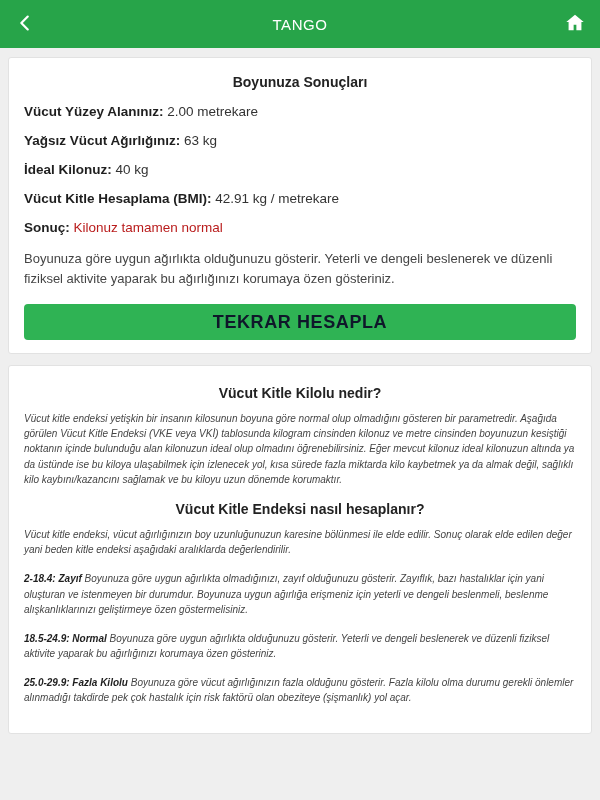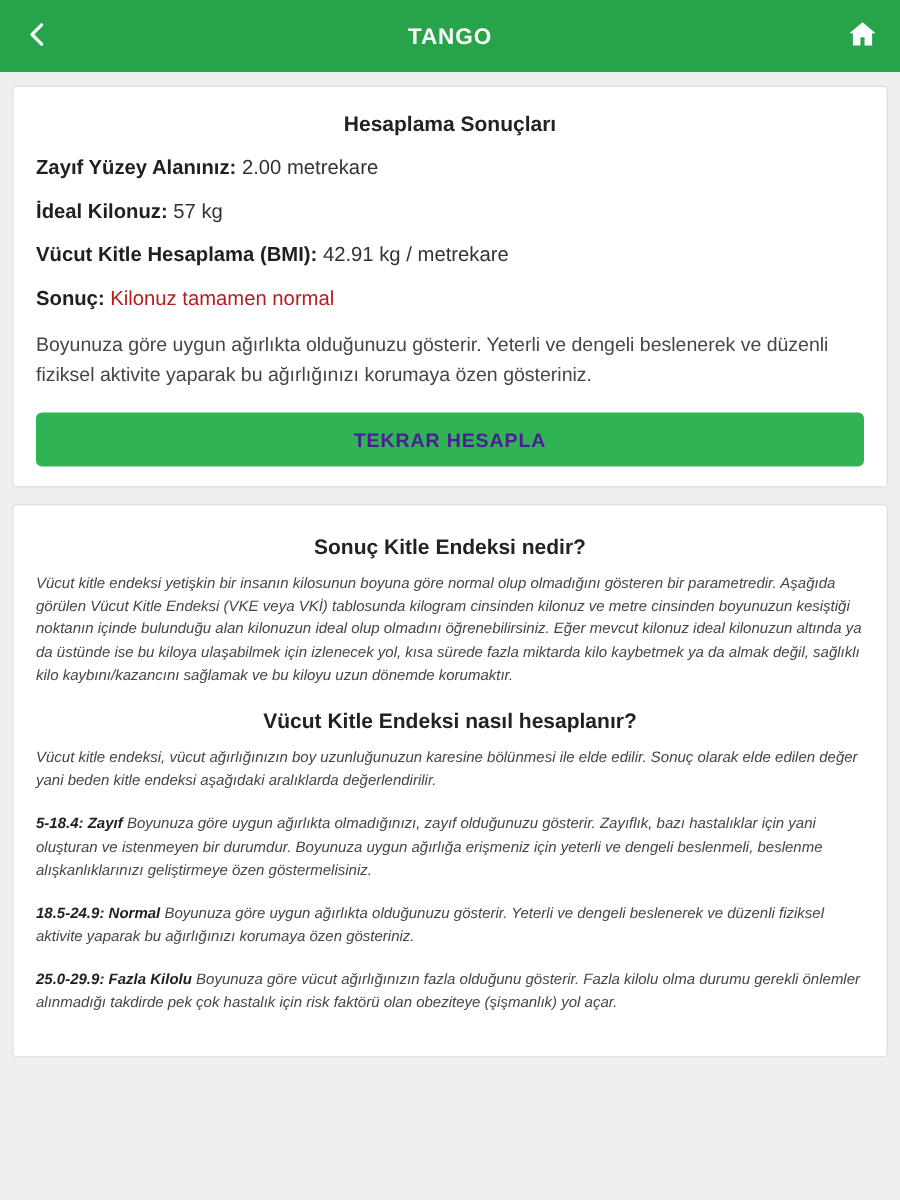--- a/index.html
+++ b/index.html
@@ -19,21 +19,21 @@
     display: flex;
     align-items: center;
     justify-content: space-between;
     padding: 0 10px;
   }
   .topbar .title {
     position: absolute;
     left: 0; right: 0;
     text-align: center;
     color: #ffffff;
-    font-weight: bold;
+    font-weight: normal;
     font-size: 15px;
     letter-spacing: 0.6px;
     pointer-events: none;
   }
   .icon-btn {
     background: transparent;
     border: none;
     padding: 4px;
     cursor: pointer;
     z-index: 2;
@@ -67,25 +67,25 @@
     font-size: 13px;
     color: #454545;
     line-height: 1.5;
     margin: 0 0 16px;
   }
   .recalc-btn {
     display: block;
     width: 100%;
     height: 36px;
     background: #2fb354;
-    color: #4c1d95;
+    color: #0f172a;
     border: none;
     border-radius: 4px;
     font-family: inherit;
-    font-size: 13px;
+    font-size: 18px;
     font-weight: bold;
     letter-spacing: 0.6px;
     cursor: pointer;
   }
   .info h2 { margin: 6px 0 10px; }
   .info p {
     font-size: 10px;
     color: #454545;
     line-height: 1.52;
     margin: 0 0 14px;
@@ -112,54 +112,58 @@
         <svg width="22" height="22" viewBox="0 0 24 24" fill="#ffffff">
           <path d="M12 3 L2.5 11 h2.5 v9 h5.5 v-6 h3 v6 h5.5 v-9 h2.5 Z"></path>
         </svg>
       </span>
     </button>
   </header>
 
   <main class="content">
 
     <section class="card">
-      <h2>Hesaplama Sonuçları</h2>
+      <h2>Boyunuza Sonuçları</h2>
 
       <p class="row">
-        <b>Zayıf Yüzey Alanınız:</b>
+        <b>Vücut Yüzey Alanınız:</b>
         <span>2.00 metrekare</span>
       </p>
       <p class="row">
+        <b>Yağsız Vücut Ağırlığınız:</b>
+        <span>63 kg</span>
+      </p>
+      <p class="row">
         <b>İdeal Kilonuz:</b>
-        <span>57 kg</span>
+        <span>40 kg</span>
       </p>
       <p class="row">
         <b>Vücut Kitle Hesaplama (BMI):</b>
         <span>42.91 kg / metrekare</span>
       </p>
 
       <p class="row">
         <b>Sonuç:</b>
         <span class="green-val">Kilonuz tamamen normal</span>
       </p>
 
       <p class="note">Boyunuza göre uygun ağırlıkta olduğunuzu gösterir. Yeterli ve dengeli beslenerek ve düzenli fiziksel aktivite yaparak bu ağırlığınızı korumaya özen gösteriniz.</p>
 
       <button class="recalc-btn">TEKRAR HESAPLA</button>
     </section>
 
     <section class="card info">
-      <h2>Sonuç Kitle Endeksi nedir?</h2>
+      <h2>Vücut Kitle Kilolu nedir?</h2>
       <p>Vücut kitle endeksi yetişkin bir insanın kilosunun boyuna göre normal olup olmadığını gösteren bir parametredir. Aşağıda görülen Vücut Kitle Endeksi (VKE veya VKİ) tablosunda kilogram cinsinden kilonuz ve metre cinsinden boyunuzun kesiştiği noktanın içinde bulunduğu alan kilonuzun ideal olup olmadını öğrenebilirsiniz. Eğer mevcut kilonuz ideal kilonuzun altında ya da üstünde ise bu kiloya ulaşabilmek için izlenecek yol, kısa sürede fazla miktarda kilo kaybetmek ya da almak değil, sağlıklı kilo kaybını/kazancını sağlamak ve bu kiloyu uzun dönemde korumaktır.</p>
 
       <h2>Vücut Kitle Endeksi nasıl hesaplanır?</h2>
       <p>Vücut kitle endeksi, vücut ağırlığınızın boy uzunluğunuzun karesine bölünmesi ile elde edilir. Sonuç olarak elde edilen değer yani beden kitle endeksi aşağıdaki aralıklarda değerlendirilir.</p>
 
       <p>
-        <b>5-18.4: Zayıf</b>
+        <b>2-18.4: Zayıf</b>
         <span>Boyunuza göre uygun ağırlıkta olmadığınızı, zayıf olduğunuzu gösterir. Zayıflık, bazı hastalıklar için yani oluşturan ve istenmeyen bir durumdur. Boyunuza uygun ağırlığa erişmeniz için yeterli ve dengeli beslenmeli, beslenme alışkanlıklarınızı geliştirmeye özen göstermelisiniz.</span>
       </p>
       <p>
         <b>18.5-24.9: Normal</b>
         <span>Boyunuza göre uygun ağırlıkta olduğunuzu gösterir. Yeterli ve dengeli beslenerek ve düzenli fiziksel aktivite yaparak bu ağırlığınızı korumaya özen gösteriniz.</span>
       </p>
       <p>
         <b>25.0-29.9: Fazla Kilolu</b>
         <span>Boyunuza göre vücut ağırlığınızın fazla olduğunu gösterir. Fazla kilolu olma durumu gerekli önlemler alınmadığı takdirde pek çok hastalık için risk faktörü olan obeziteye (şişmanlık) yol açar.</span>
       </p>

